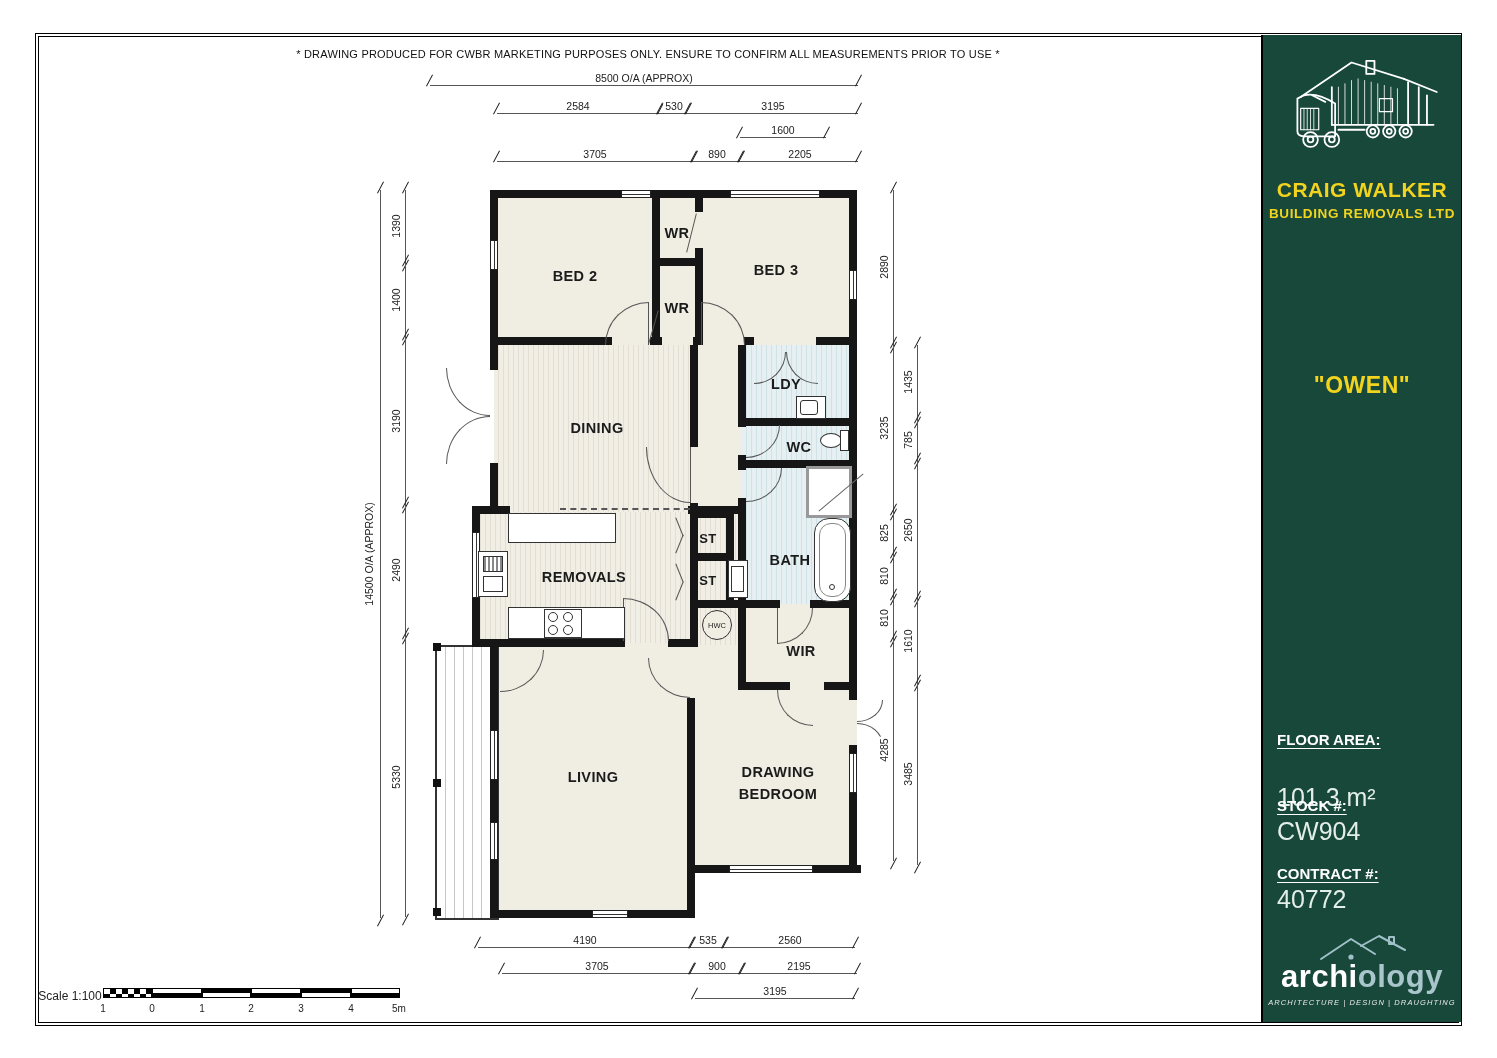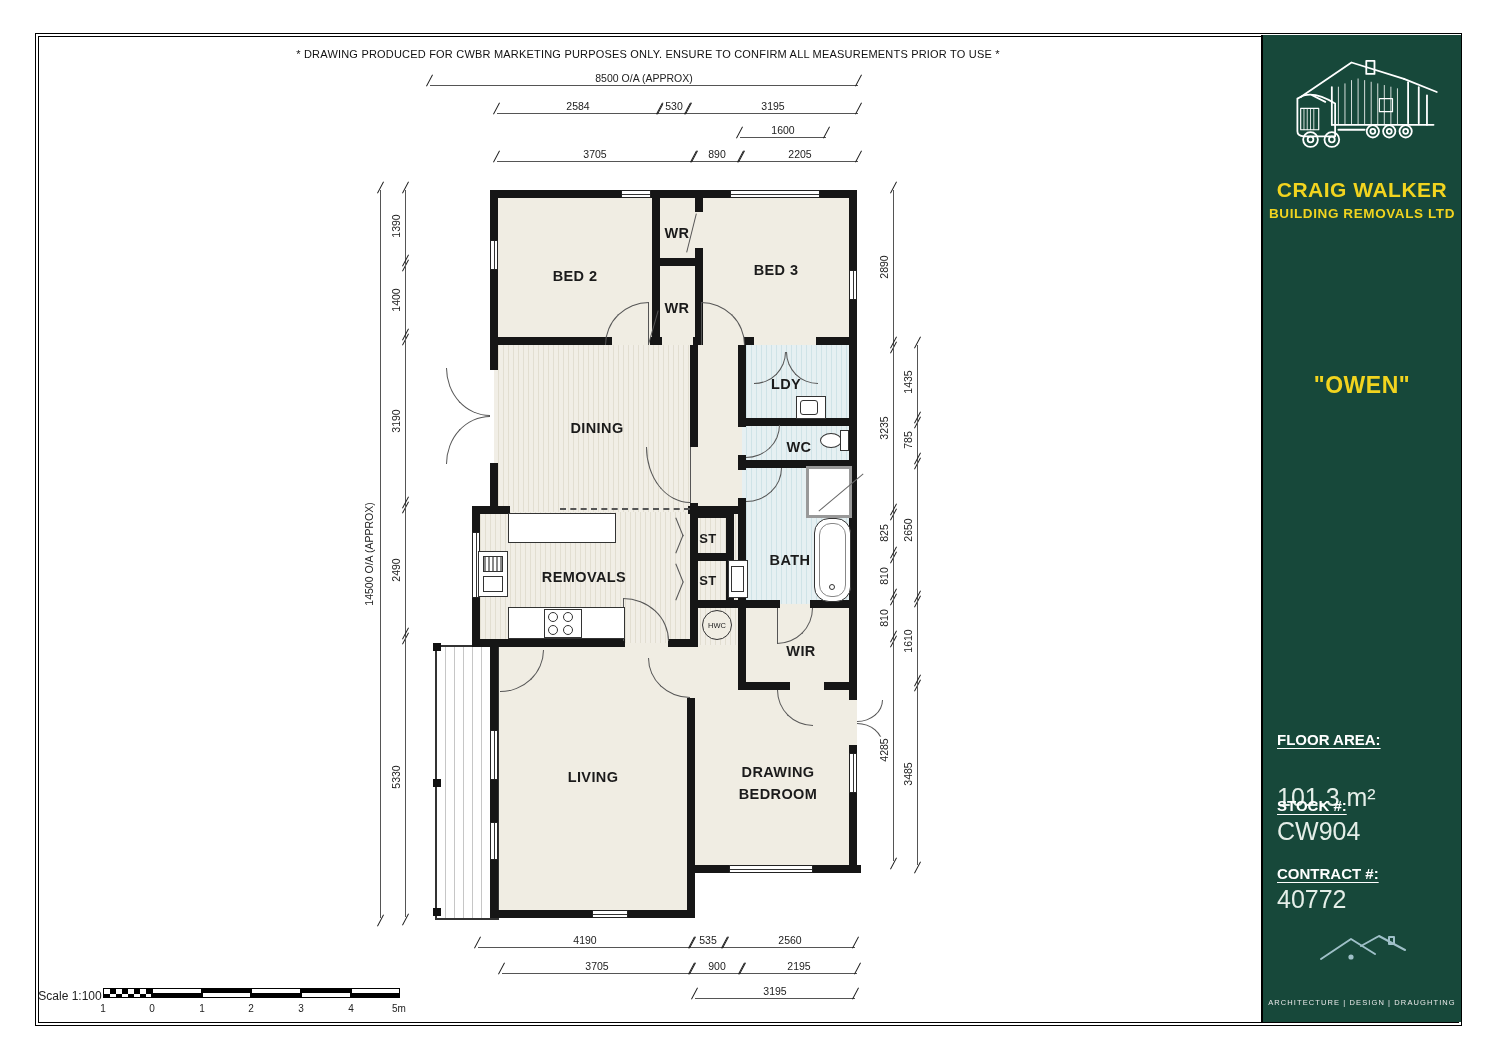--- a/index.html
+++ b/index.html
@@ -41,21 +41,21 @@
   .sb-num{position:absolute;font-size:10px;color:#222;transform:translateX(-50%);}
   .checker{background:conic-gradient(#000 90deg,#fff 90deg 180deg,#000 180deg 270deg,#fff 270deg);background-size:12px 10px;}
   .half-tb{background:linear-gradient(#fff 50%,#000 50%);}
   .half-bt{background:linear-gradient(#000 50%,#fff 50%);}
   
   .panel{position:absolute;left:1261px;top:35px;width:200px;height:987px;background:#17483a;border-left:2px solid #000;box-sizing:border-box;}
   .p-center{position:absolute;left:0;width:100%;text-align:center;}
   .yellow{color:#f2d41f;}
   .spec-label{position:absolute;left:14px;font-size:15px;font-weight:bold;color:#fff;text-decoration:underline;text-underline-offset:3px;}
   .spec-value{position:absolute;left:14px;font-size:25px;font-weight:400;color:#e4eee8;}
-  .tagline{position:absolute;left:0;width:100%;text-align:center;font-size:7.5px;color:#e9e9e9;letter-spacing:1.1px;}
+  .tagline{position:absolute;left:0;width:100%;text-align:center;font-size:7.5px;color:#e9e9e9;letter-spacing:1.1px;font-style:italic;}
 </style>
 </head>
 <body>
 
 <div id="stage">
   <div class="frame"></div>
 
   <div class="disclaimer">* DRAWING PRODUCED FOR CWBR MARKETING PURPOSES ONLY. ENSURE TO CONFIRM ALL MEASUREMENTS PRIOR TO USE *</div>
 
   <div class="fill plain" style="left:494px;top:194px;width:363px;height:151px"></div>
@@ -350,15 +350,16 @@
     <div class="spec-value" style="top:850px">40772</div>
 
     <svg viewBox="0 0 100 30" style="position:absolute;left:54px;top:898px;width:100px;height:30px">
       <g fill="none" stroke="#9fc0c8" stroke-width="2" stroke-linecap="round" stroke-linejoin="round">
         <polyline points="4,26 34,6 58,21"></polyline>
         <polyline points="44,13 62,3 88,17"></polyline>
         <rect x="72" y="4" width="5" height="7"></rect>
         <circle cx="34" cy="24" r="1.6" fill="#9fc0c8"></circle>
       </g>
     </svg>
+    <div class="p-center" style="top:924px;font-size:31px;font-weight:bold;letter-spacing:.5px"><span style="color:#ffffff">archi</span><span style="color:#a9c6cd">ology</span></div>
     <div class="tagline" style="top:963px">ARCHITECTURE | DESIGN | DRAUGHTING</div>
   </div>
 </div>
 
 </body></html>

